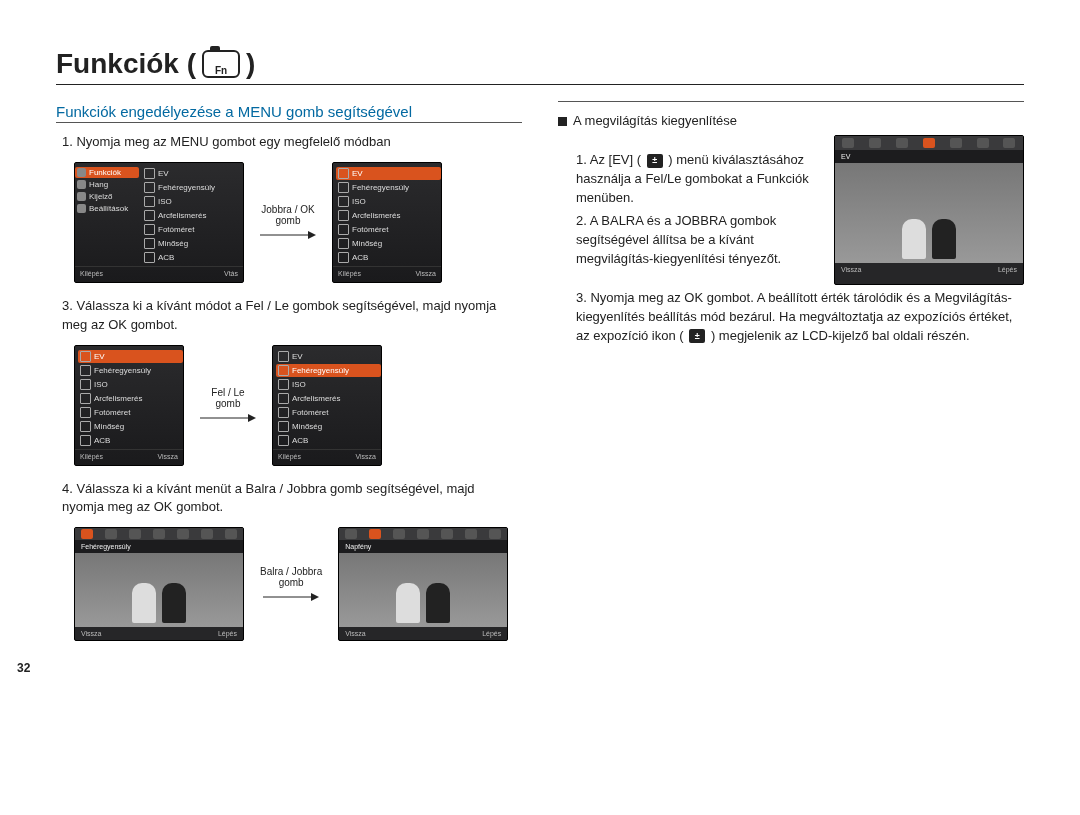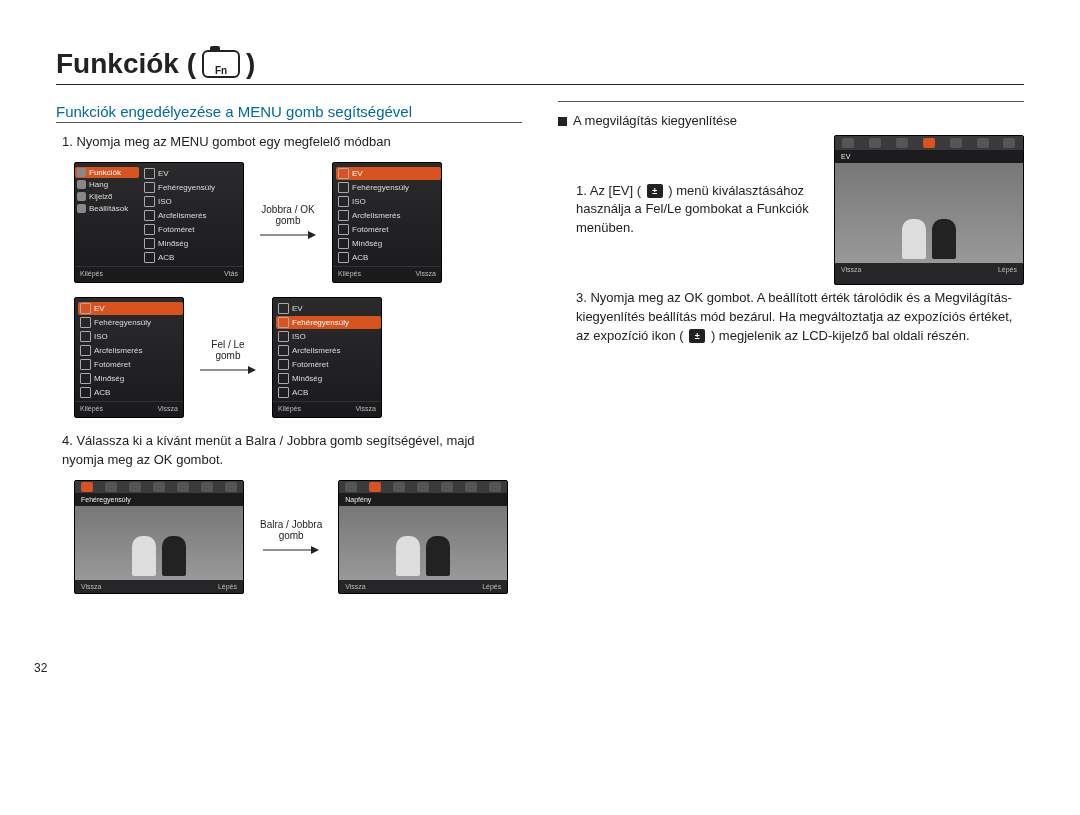--- a/index.html
+++ b/index.html
@@ -40,21 +40,21 @@
   .ev .photo .ppl{display:flex;gap:6px}
   .ev .photo .ppl .p{width:24px;height:40px;background:#ddd;border-radius:10px 10px 2px 2px}
   .ev .photo .ppl .p.dk{background:#222}
   .ev .foot{display:flex;justify-content:space-between;padding:3px 6px;font-size:7px;color:#bbb}
   .evright{width:190px;height:150px}
   .evright .stripe{height:14px}
   .bl{display:flex;align-items:flex-start}
   .bl .sq{width:9px;height:9px;background:#222;margin:5px 6px 0 0;flex:0 0 auto}
   .zicon{display:inline-flex;width:16px;height:14px;background:#222;color:#fff;font-size:9px;font-weight:bold;align-items:center;justify-content:center;border-radius:2px;vertical-align:middle;margin:0 2px}
   .note{font-size:13px;line-height:1.45;margin:8px 0 0 0}
-  .pgnum{position:absolute;bottom:14px;left:34px;font-size:12px;font-weight:normal}
+  .pgnum{position:absolute;bottom:14px;left:17px;font-size:12px;font-weight:bold}
 </style>
 </head>
 <body>
 
 <div class="page">
 
   <h1>
     <span>Funkciók (</span>
     <span class="camicon">
         <span>Fn</span>
@@ -169,20 +169,21 @@
                 </div>
             </div>
           </div>
           <div class="foot">
               <span>Kilépés</span>
               <span>Vissza</span>
             </div>
         </div>
       </div>
 
+      <div class="step">3. Válassza ki a kívánt módot a Fel / Le gombok segítségével, majd nyomja meg az OK gombot.</div>
 
       <div class="figrow">
         <div class="menu narrow">
           <div class="top">
               <div class="panel">
             <div class="prow sel">
                   <span class="pi"></span>
                   <span>EV</span>
                 </div>
             <div class="prow">
@@ -331,20 +332,21 @@
         <span class="body">A megvilágítás kiegyenlítése</span>
       </div>
 
       <div style="display:flex;gap:14px;align-items:center;margin-top:4px">
         <div style="flex:1">
           <div class="step indent">
             <span>1. Az [EV] (</span>
             <span class="zicon">±</span>
             <span>) menü kiválasztásához használja a Fel/Le gombokat a Funkciók menüben.</span>
           </div>
+          <div class="step indent">2. A BALRA és a JOBBRA gombok segítségével állítsa be a kívánt megvilágítás-kiegyenlítési tényezőt.</div>
         </div>
         <div class="ev evright">
           <div class="stripe">
               <span></span>
               <span></span>
               <span></span>
               <span class="sel"></span>
               <span></span>
               <span></span>
               <span></span>

